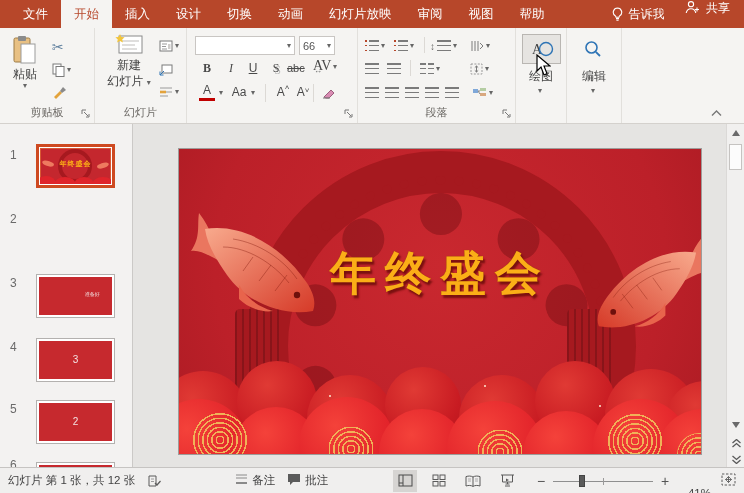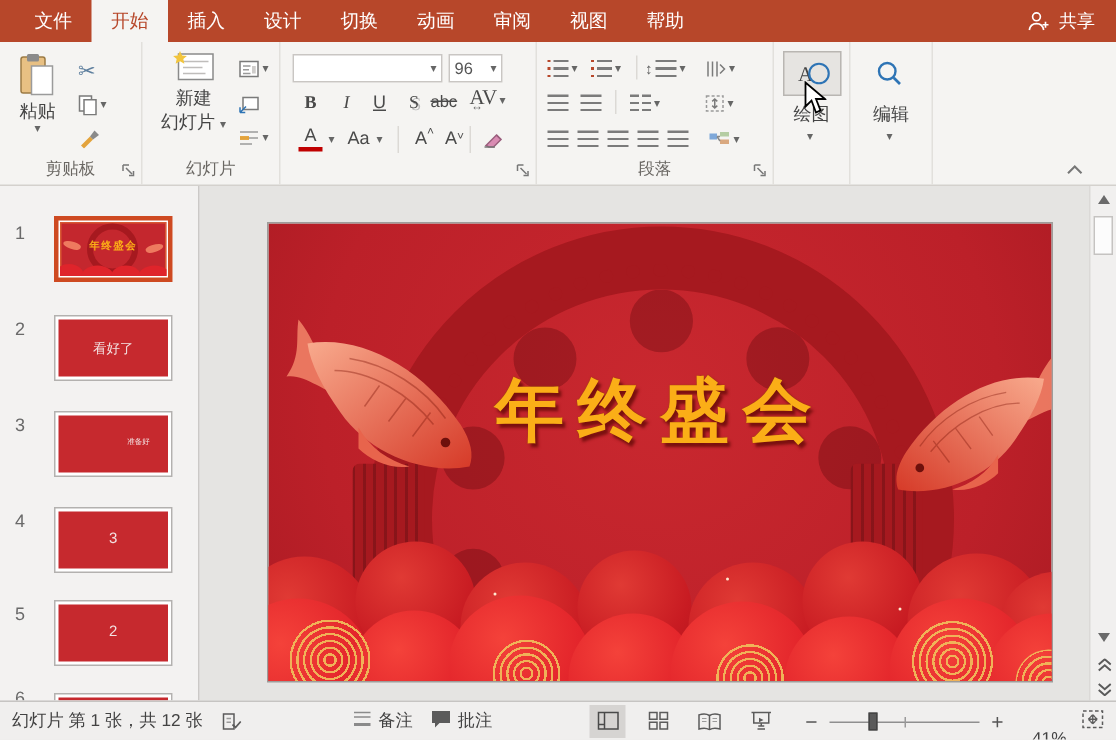--- a/index.html
+++ b/index.html
@@ -7,21 +7,21 @@
   body { font-family:"Liberation Sans","DejaVu Sans",sans-serif; font-size:12px; color:#444; }
   #app { position:relative; width:744px; height:493px; background:#E5E4E2; }
 
   
   .titlebar { position:absolute; left:0; top:0; width:744px; height:28px;
     background:var(--c-red,#B7472A); display:flex; align-items:stretch; color:#fff; }
   .tab { display:flex; align-items:center; padding:0 13px; font-size:12.5px; cursor:default; }
   .tab.active { background:var(--c-ribbon,#F5F4F2); color:var(--c-red,#B7472A); }
   .tab.file { margin-left:10px;text-align:center; }
   .tellme { display:flex; align-items:center; gap:6px; margin-left:46px; padding:0 8px; }
-  .share { display:flex; align-items:center; gap:6px; margin-left:auto; margin-right:14px; }
+  .share { display:flex; align-items:flex-start; gap:6px; margin-left:auto; margin-right:14px; }
   .tb-ic svg { display:block; }
 
   
   .ribbon { position:absolute; left:0; top:28px; width:744px; height:96px;
     background:var(--c-ribbon,#F5F4F2); border-bottom:1px solid #D4D1CD; }
   .grp { position:absolute; top:0; height:95px; border-right:1px solid #E2E0DC; }
   .grp-label { position:absolute; bottom:3px; left:0; width:100%; text-align:center;
     font-size:11px; color:#6A6763;margin-top:16px; }
   .launcher { position:absolute; right:3px; bottom:4px; width:10px; height:10px; }
   .g-clip { left:0; width:95px; } .g-slides { left:95px; width:92px; }
@@ -148,23 +148,33 @@
 
 <div id="app">
 
   <div class="titlebar">
     <span class="tab file">文件</span>
     <span class="tab active">开始</span>
     <span class="tab">插入</span>
     <span class="tab">设计</span>
     <span class="tab">切换</span>
     <span class="tab">动画</span>
+    <span class="tab">幻灯片放映</span>
     <span class="tab">审阅</span>
     <span class="tab">视图</span>
     <span class="tab">帮助</span>
+    <span class="tellme">
+      <span class="tb-ic">
+        <svg width="11" height="15" viewBox="0 0 11 15">
+            <path d="M5.5 1a4.2 4.2 0 0 0-2.3 7.7c.4.3.8 1 .8 1.6h3a2.6 2.6 0 0 1 .8-1.6A4.2 4.2 0 0 0 5.5 1z" fill="none" stroke="#fff" stroke-width="1.1"></path>
+            <path d="M4 11.6h3M4.4 13.3h2.2" stroke="#fff" stroke-width="1.1"></path>
+          </svg>
+      </span>
+      <span>告诉我</span>
+    </span>
     <span class="share">
       <span class="tb-ic">
         <svg width="15" height="14" viewBox="0 0 15 14">
             <circle cx="6" cy="4.2" r="2.6" fill="none" stroke="#fff" stroke-width="1.1"></circle>
             <path d="M1.2 13c.5-3 2.4-4.3 4.8-4.3S10.3 10 10.8 13" fill="none" stroke="#fff" stroke-width="1.1"></path>
             <path d="M12 7.5v4M10 9.5h4" stroke="#fff" stroke-width="1.1"></path>
           </svg>
       </span>
       <span>共享</span>
     </span>
@@ -252,21 +262,21 @@
           <span class="caret">▾</span>
       </div>
       <span class="grp-label">幻灯片</span>
     </div>
 
     <div class="grp g-font">
       <div class="combo" style="left:8px;top:8px;width:100px;">
         <span class="caret">▾</span>
       </div>
       <div class="combo" style="left:112px;top:8px;width:36px;">
-        <span>96</span>
+        <span>66</span>
         <span class="caret">▾</span>
       </div>
       <span class="fbtn b" style="left:12px;top:31px;">B</span>
       <span class="fbtn i" style="left:36px;top:31px;">I</span>
       <span class="fbtn u" style="left:58px;top:31px;">U</span>
       <span class="fbtn sh" style="left:81px;top:31px;">S</span>
       <span class="fbtn st" style="left:100px;top:31px;">abc</span>
       <span class="fbtn av" style="left:126px;top:29px;">AV</span>
       <span class="caret" style="position:absolute;left:146px;top:36px;">▾</span>
       <span class="fbtn fc" style="left:12px;top:55px;">A</span>
@@ -419,25 +429,20 @@
           <span class="mfish" style="right:2px;top:15px;transform:rotate(-18deg) scaleX(-1);"></span>
           <span class="mtitle">年终盛会</span>
           <span class="mcl" style="left:-4px;bottom:-8px;width:20px;height:16px;"></span>
           <span class="mcl" style="left:14px;bottom:-9px;width:22px;height:16px;"></span>
           <span class="mcl" style="left:34px;bottom:-8px;width:20px;height:15px;"></span>
           <span class="mcl" style="left:52px;bottom:-9px;width:22px;height:16px;"></span>
         </div>
       </div>
 
       <span class="tnum" style="top:88px;">2</span>
-      <div class="thumb" style="top:86px;">
-        <div class="fill">
-            <span class="ttext" style="top:13px;font-size:9px;">看好了</span>
-          </div>
-      </div>
 
       <span class="tnum" style="top:152px;">3</span>
       <div class="thumb" style="top:150px;">
         <div class="fill">
             <span class="ttext" style="top:14px;left:23%;font-size:5px;">准备好</span>
           </div>
       </div>
 
       <span class="tnum" style="top:216px;">4</span>
       <div class="thumb" style="top:214px;">

